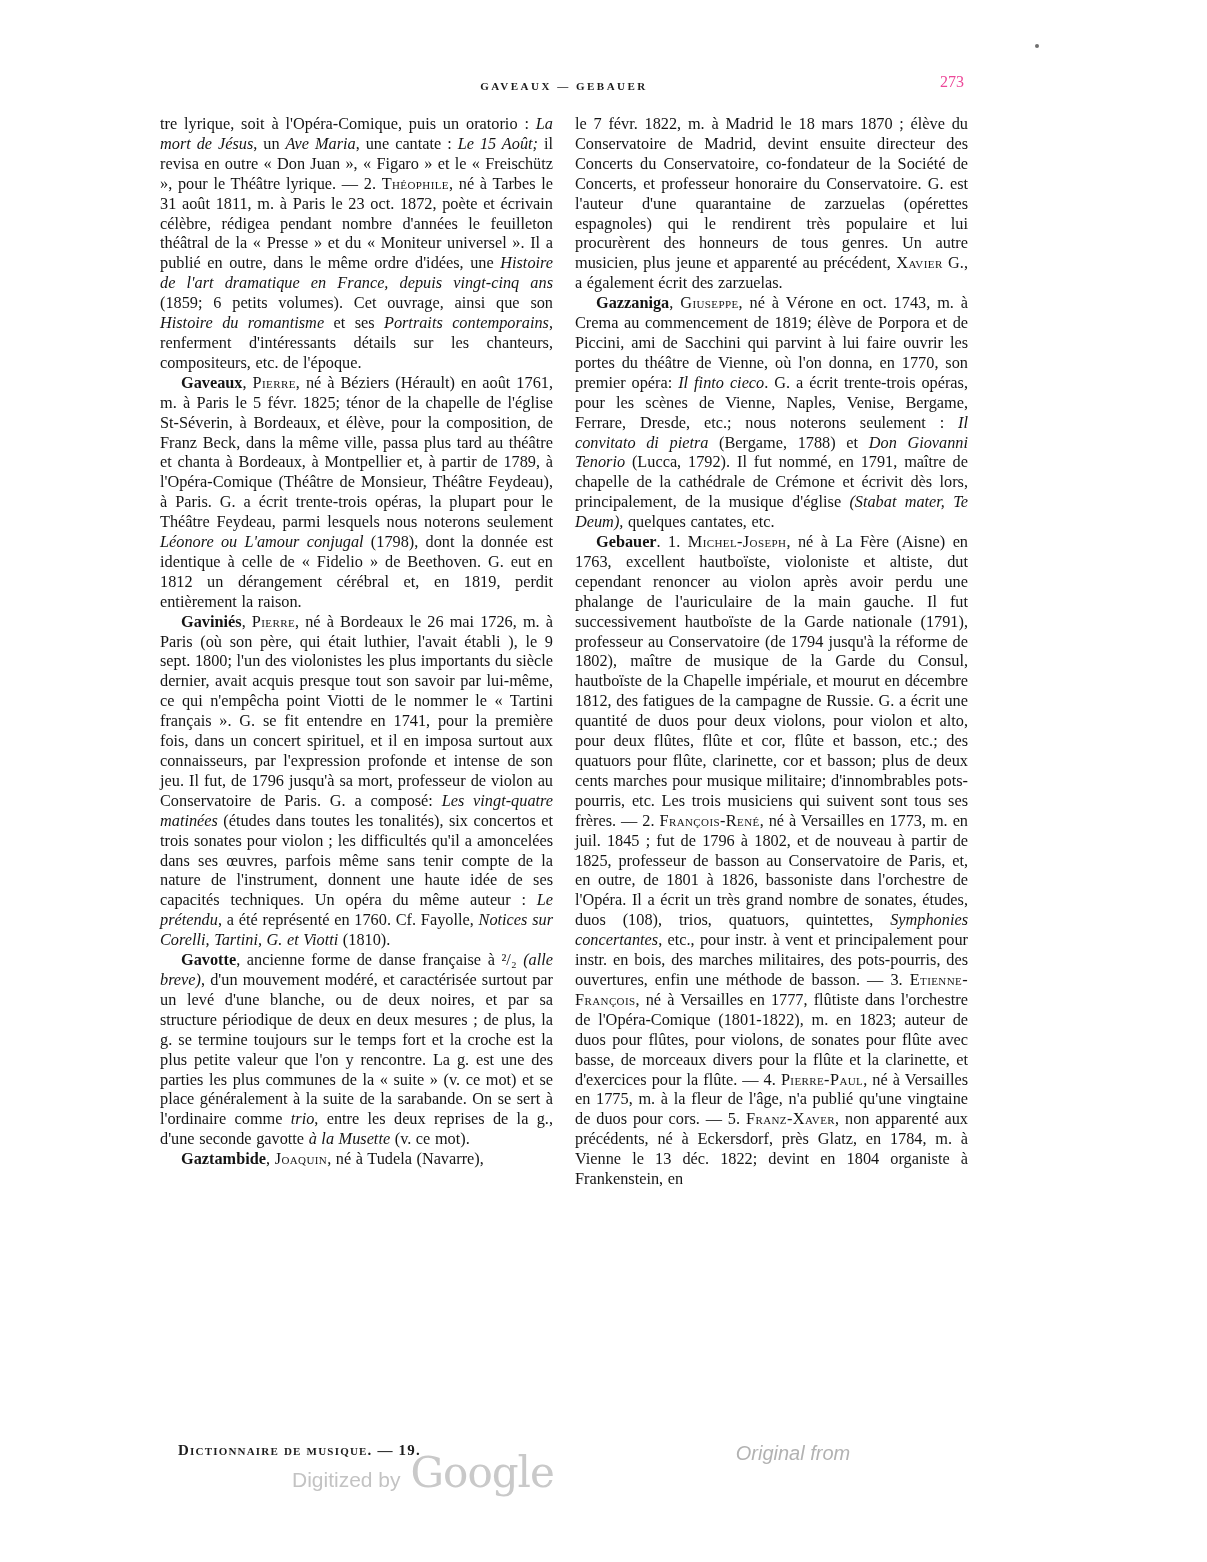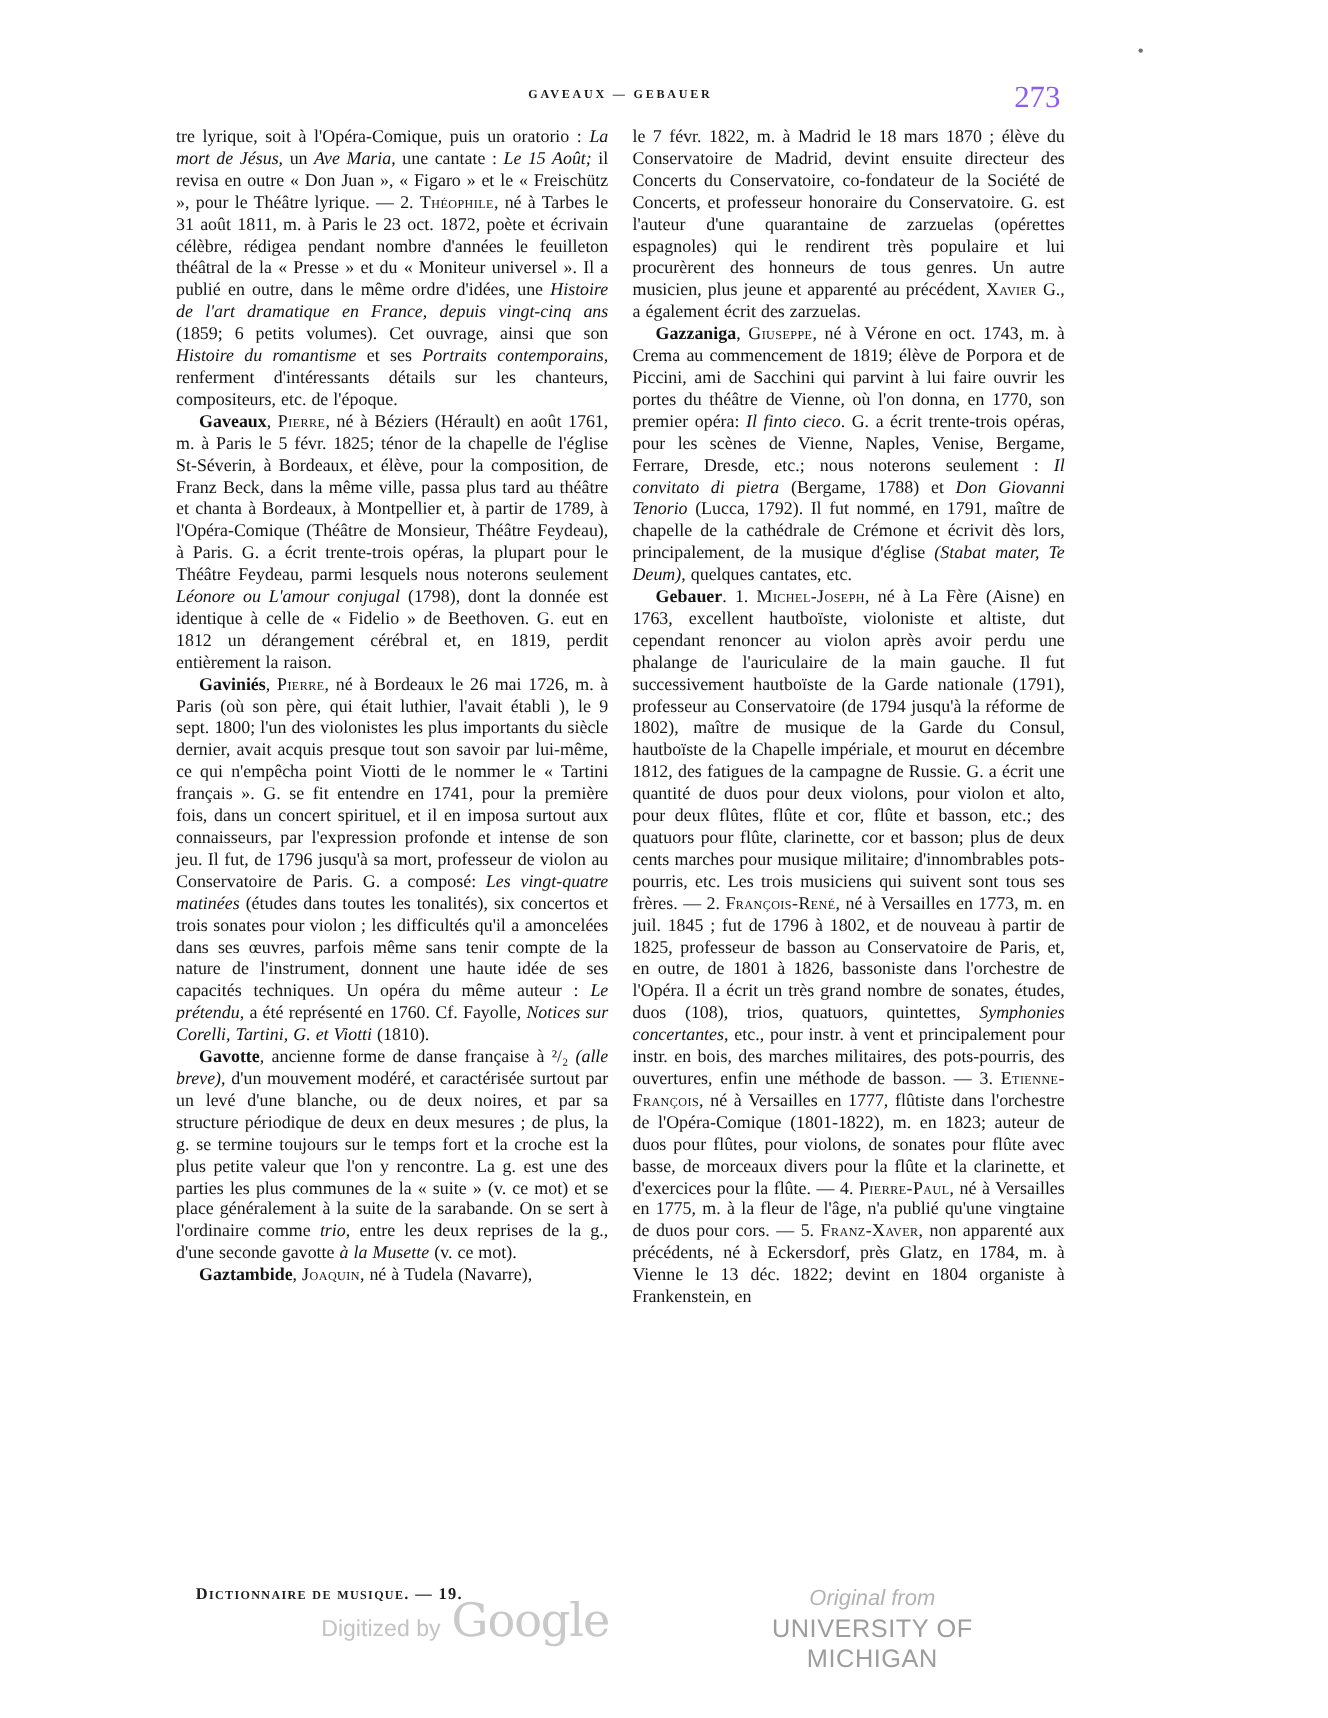--- a/index.html
+++ b/index.html
@@ -16,22 +16,22 @@
   .header-title{
     position:absolute;left:0;right:0;top:4px;
     text-align:center;
     font-weight:bold;
     font-size:11px;
     letter-spacing:2.5px;
     color:#1b1b1b;
   }
   .page-number{
     position:absolute;right:4px;top:-3px;
-    font-size:28px;
-    color:#8b5cf6;
+    font-size:16px;
+    color:#ec4899;
   }
   
   .cols{
     position:absolute;top:114px;left:160px;width:808px;
     display:flex;gap:22px;
   }
   .col{width:393px;}
   p.par{
     margin:0;
     text-align:justify;
@@ -108,16 +108,15 @@
 
   <div class="sig">Dictionnaire de musique. — 19.</div>
 
   <div class="digitized">
     <span class="digitized-prefix">Digitized by</span>
     <span class="google-brand">Google</span>
   </div>
 
   <div class="original">
     <div class="original-line1">Original from</div>
-    <div class="original-line2">UNIVERSITY OF MICHIGAN</div>
   </div>
 
 </div>
 
 </body></html>

